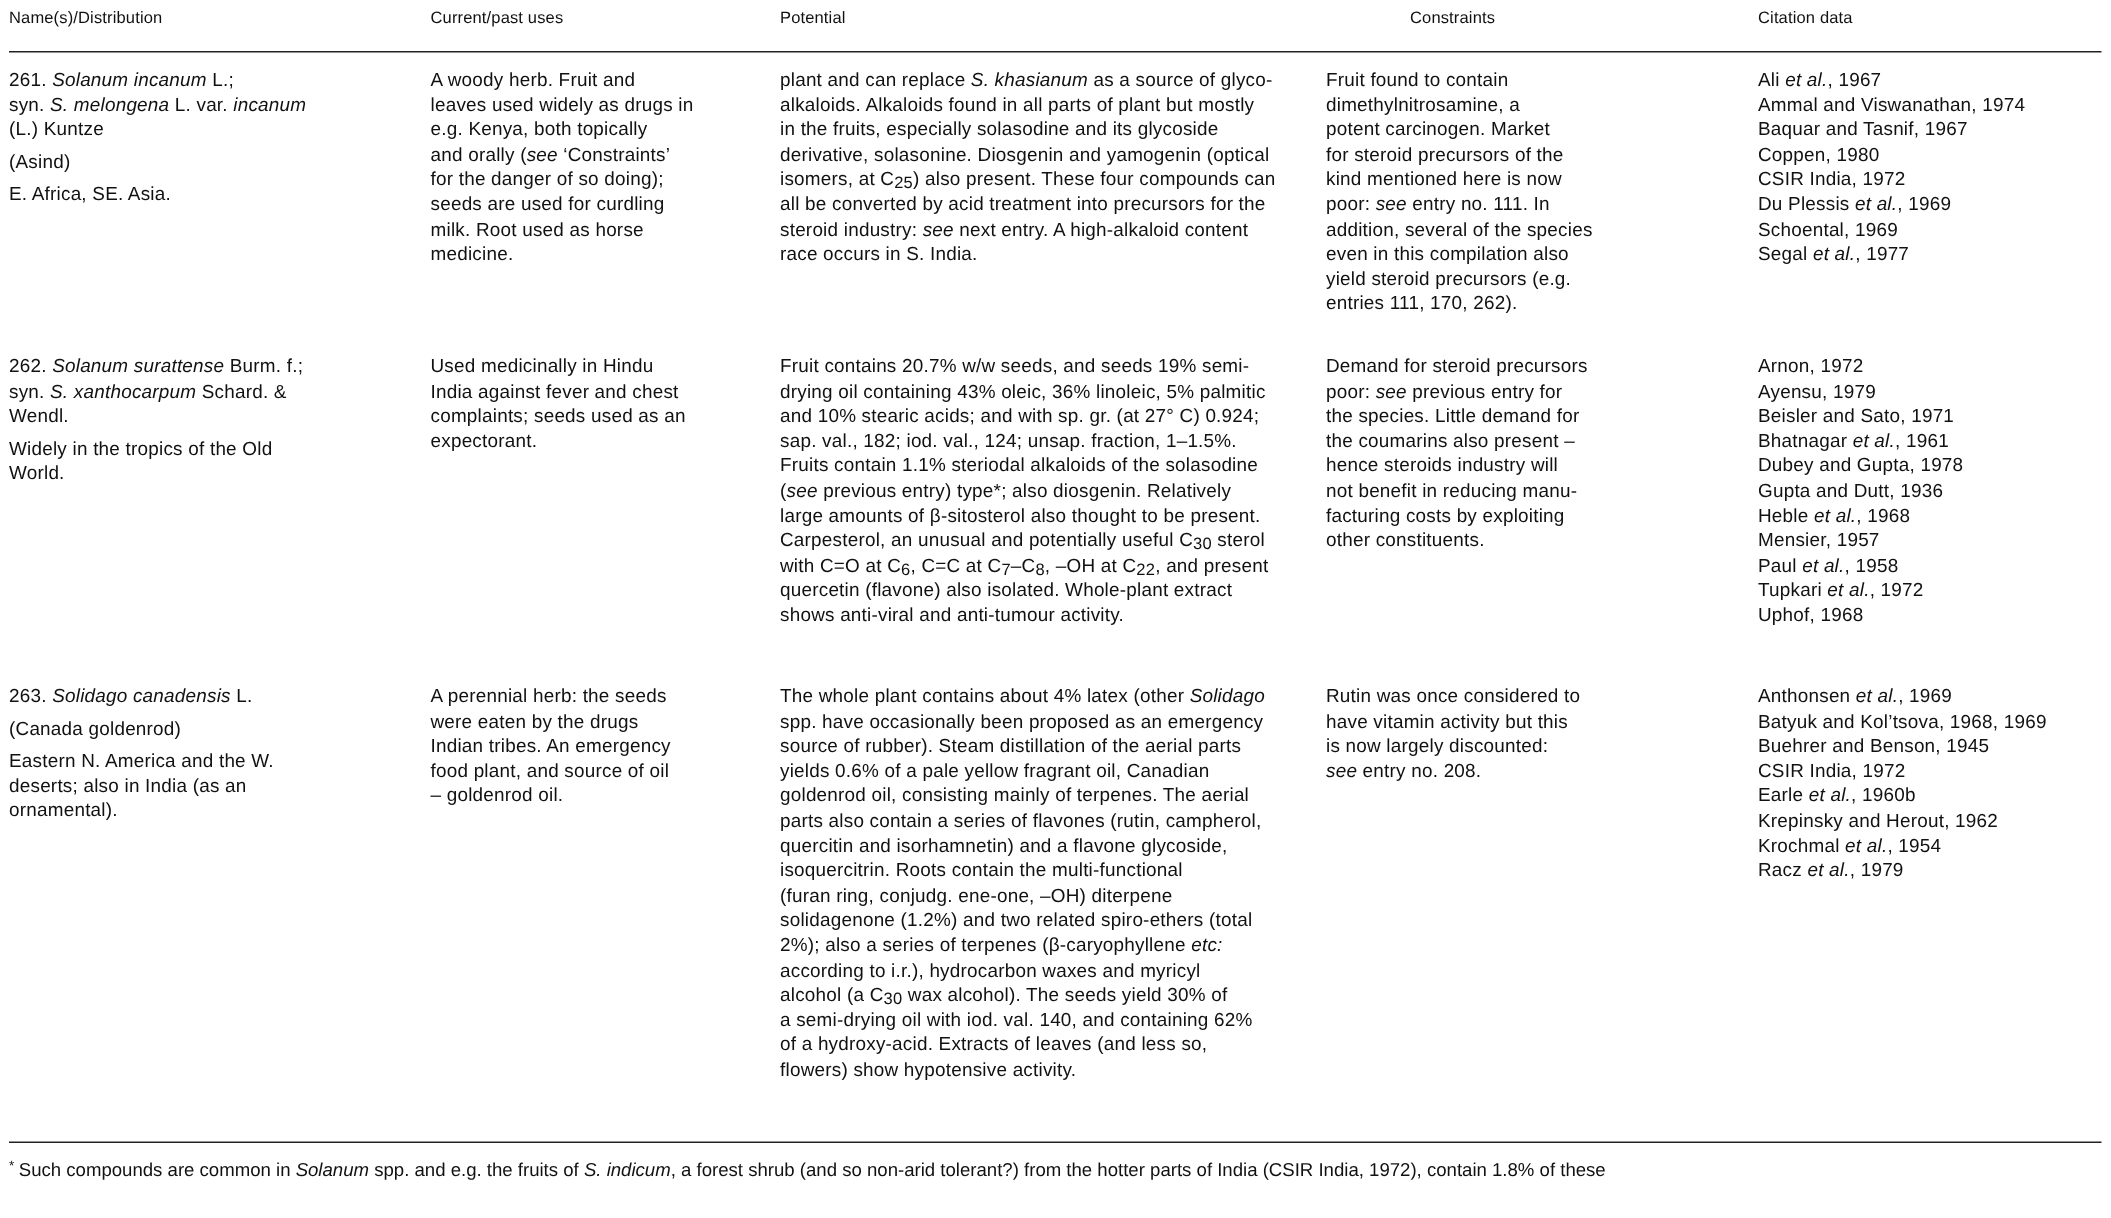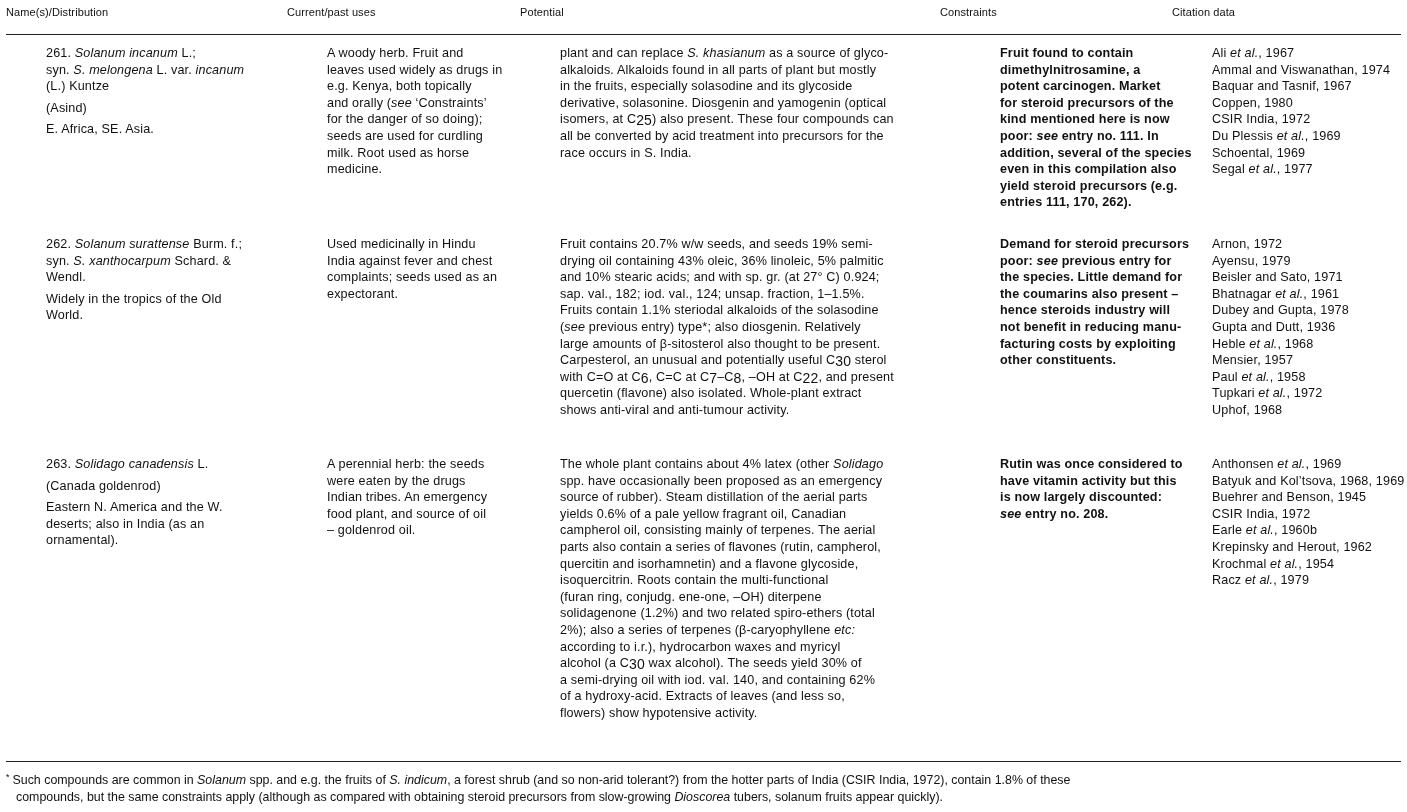--- a/index.html
+++ b/index.html
@@ -2,30 +2,30 @@
 <html><head>
   <meta charset="utf-8">
   <style>
     html, body { margin: 0; padding: 0; background: #ffffff; }
     body {
       width: 1407px; height: 812px; position: relative; overflow: hidden;
       font-family: "Liberation Sans", sans-serif; color: #111; font-size: 12.6px;
     }
     .hdr { position: absolute; top: 6px; font-size: 11px; letter-spacing: 0.1px; }
     .rule { position: absolute; left: 6px; right: 6px; height: 0; border-top: 1.2px solid #222; }
-    .cell { position: absolute; line-height: 16.6px; letter-spacing: 0.15px; margin-left: 40px; }
+    .cell { position: absolute; line-height: 16.6px; letter-spacing: 0.15px; }
     .cell p { margin: 0 0 5px 0; }
     .c1 { left: 6px; width: 270px; }
     .c2 { left: 287px; width: 222px; }
     .c3 { left: 520px; width: 410px; }
-    .c4 { left: 960px; width: 225px; font-weight: bold; }
+    .c4 { left: 884px; width: 225px; }
     .c5 { left: 1172px; width: 235px; white-space: nowrap; }
     .line { display: block; white-space: nowrap; }
     i { font-style: italic; }
-    sub { font-size: 14px; vertical-align: -2px; line-height: 0; }
+    sub { font-size: 11px; vertical-align: -2px; line-height: 0; }
     .foot { position: absolute; left: 6px; top: 769px; width: 1395px; line-height: 16.6px; font-size: 12.4px; }
     .foot .l2 { padding-left: 10px; }
     .mark { font-size: 9px; vertical-align: 4px; margin-right: 3px; }
   </style>
 </head>
 <body>
 
 <div class="hdr" style="left:6px">Name(s)/Distribution</div>
 <div class="hdr" style="left:287px">Current/past uses</div>
 <div class="hdr" style="left:520px">Potential</div>
@@ -53,20 +53,21 @@
       <span class="line"><span>milk.  Root used as horse</span></span>
       <span class="line"><span>medicine.</span></span>
     </div>
   <div class="cell c3" style="top:45px">
       <span class="line"><span>plant and can replace </span><i>S. khasianum</i><span> as a source of glyco-</span></span>
       <span class="line"><span>alkaloids.  Alkaloids found in all parts of plant but mostly</span></span>
       <span class="line"><span>in the fruits, especially solasodine and its glycoside</span></span>
       <span class="line"><span>derivative, solasonine.  Diosgenin and yamogenin (optical</span></span>
       <span class="line"><span>isomers, at C</span><sub>25</sub><span>) also present.  These four compounds can</span></span>
       <span class="line"><span>all be converted by acid treatment into precursors for the</span></span>
+      <span class="line"><span>steroid industry: </span><i>see</i><span> next entry.  A high-alkaloid content</span></span>
       <span class="line"><span>race occurs in S. India.</span></span>
     </div>
   <div class="cell c4" style="top:45px">
       <span class="line"><span>Fruit found to contain</span></span>
       <span class="line"><span>dimethylnitrosamine, a</span></span>
       <span class="line"><span>potent carcinogen.  Market</span></span>
       <span class="line"><span>for steroid precursors of the</span></span>
       <span class="line"><span>kind mentioned here is now</span></span>
       <span class="line"><span>poor: </span><i>see</i><span> entry no. 111.  In</span></span>
       <span class="line"><span>addition, several of the species</span></span>
@@ -159,21 +160,21 @@
       <span class="line"><span>were eaten by the drugs</span></span>
       <span class="line"><span>Indian tribes.  An emergency</span></span>
       <span class="line"><span>food plant, and source of oil</span></span>
       <span class="line"><span>– goldenrod oil.</span></span>
     </div>
   <div class="cell c3" style="top:456px">
       <span class="line"><span>The whole plant contains about 4% latex (other </span><i>Solidago</i></span>
       <span class="line"><span>spp. have occasionally been proposed as an emergency</span></span>
       <span class="line"><span>source of rubber).  Steam distillation of the aerial parts</span></span>
       <span class="line"><span>yields 0.6% of a pale yellow fragrant oil, Canadian</span></span>
-      <span class="line"><span>campherol oil, consisting mainly of terpenes.  The aerial</span></span>
+      <span class="line"><span>goldenrod oil, consisting mainly of terpenes.  The aerial</span></span>
       <span class="line"><span>parts also contain a series of flavones (rutin, campherol,</span></span>
       <span class="line"><span>quercitin and isorhamnetin) and a flavone glycoside,</span></span>
       <span class="line"><span>isoquercitrin.  Roots contain the multi-functional</span></span>
       <span class="line"><span>(furan ring, conjudg. ene-one, –OH) diterpene</span></span>
       <span class="line"><span>solidagenone (1.2%) and two related spiro-ethers (total</span></span>
       <span class="line"><span>2%); also a series of terpenes (β-caryophyllene </span><i>etc:</i></span>
       <span class="line"><span>according to i.r.), hydrocarbon waxes and myricyl</span></span>
       <span class="line"><span>alcohol (a C</span><sub>30</sub><span> wax alcohol).  The seeds yield 30% of</span></span>
       <span class="line"><span>a semi-drying oil with iod. val. 140, and containing 62%</span></span>
       <span class="line"><span>of a hydroxy-acid.  Extracts of leaves (and less so,</span></span>
@@ -194,14 +195,13 @@
       <span class="line"><span>Krepinsky and Herout, 1962</span></span>
       <span class="line"><span>Krochmal </span><i>et al.</i><span>, 1954</span></span>
       <span class="line"><span>Racz </span><i>et al.</i><span>, 1979</span></span>
     </div>
 </div>
 
 <div class="rule" style="top:761px"></div>
 
 <div class="foot">
   <div><span class="mark">*</span><span><span>Such compounds are common in </span><i>Solanum</i><span> spp. and e.g. the fruits of </span><i>S. indicum</i><span>, a forest shrub (and so non-arid tolerant?) from the hotter parts of India (CSIR India, 1972), contain 1.8% of these</span></span></div>
-  <div class="l2"><span>compounds, but the same constraints apply (although as compared with obtaining steroid precursors from slow-growing </span><i>Dioscorea</i><span> tubers, solanum fruits appear quickly).</span></div>
 </div>
 
 </body></html>

